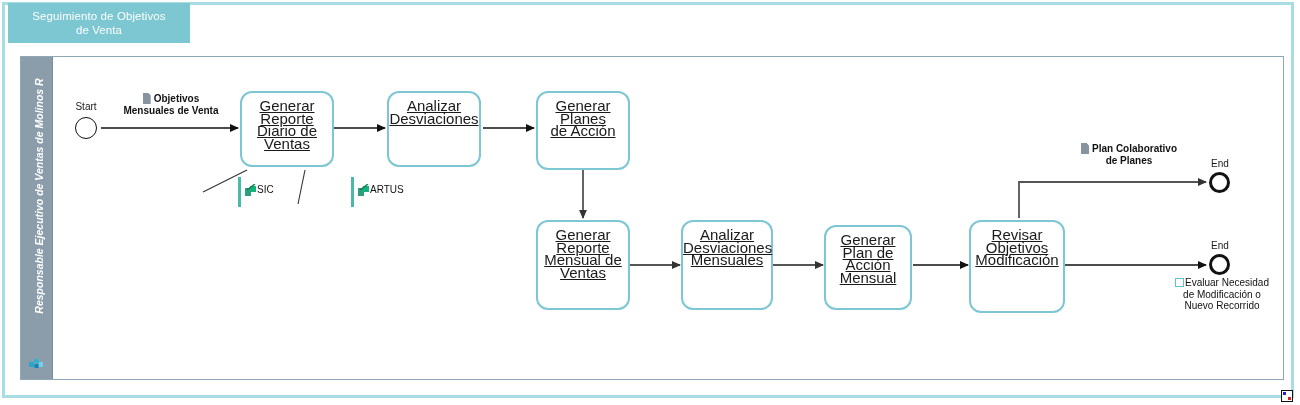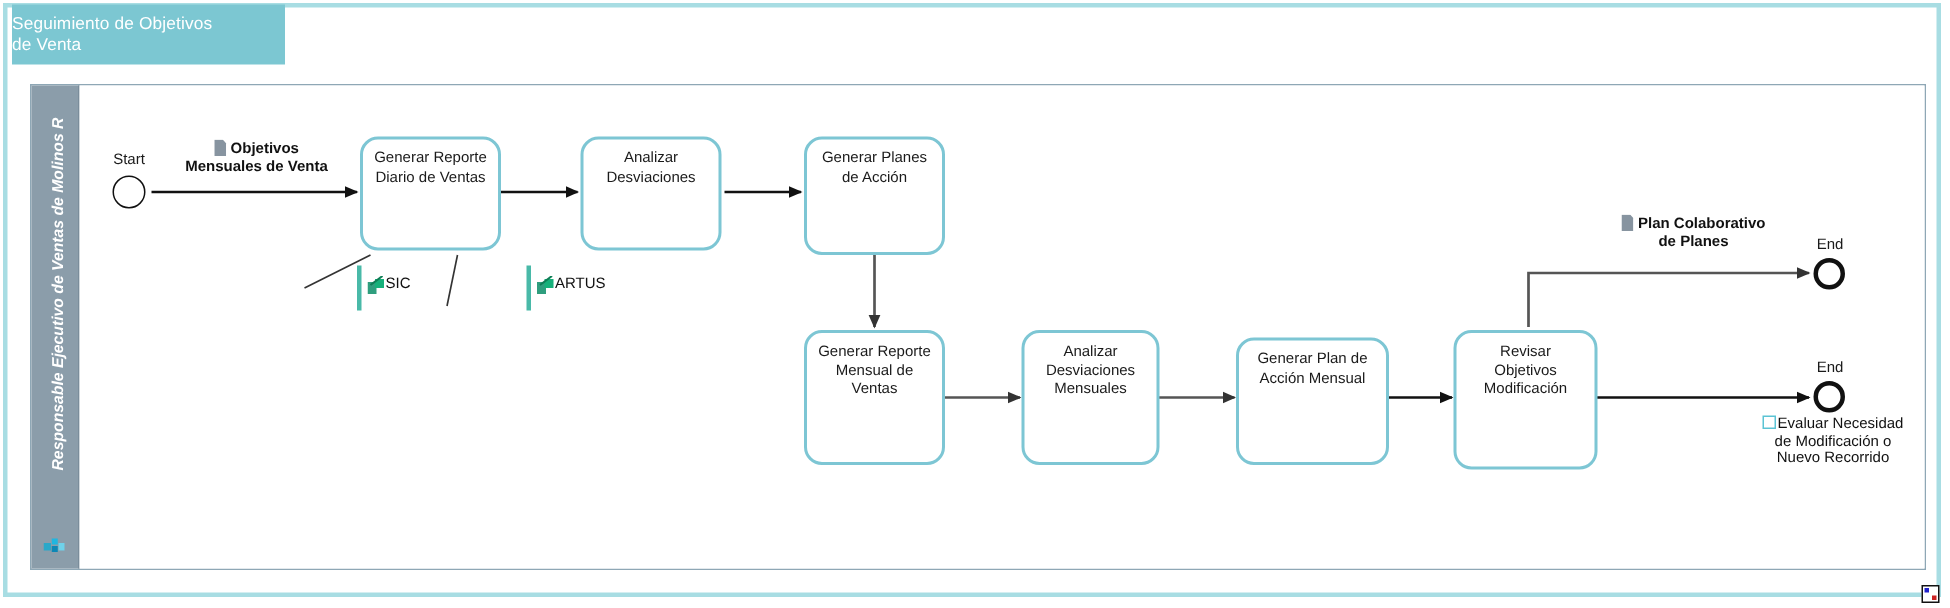--- a/index.html
+++ b/index.html
@@ -32,20 +32,21 @@
   .title-tab {
     position: absolute;
     left: 8px;
     top: 3px;
     width: 182px;
     height: 40px;
     background: #7cc7d2;
     color: #ffffff;
     font-size: 11.5px;
     line-height: 14px;
+    text-align: center;
     padding-top: 6px;
     box-sizing: border-box;
     letter-spacing: .1px;
   }
   
   .pool {
     position: absolute;
     left: 20px;
     top: 56px;
     width: 1264px;
@@ -94,25 +95,26 @@
   }
 
   
   .task {
     position: absolute;
     border: 2.5px solid #7dc6d4;
     border-radius: 12px;
     background: #ffffff;
     box-sizing: border-box;
     color: #1a1a1a;
-    font-size: 10px;
+    font-size: 15px;
     line-height: 12.5px;
     text-align: center;
     padding-top: 7px;
     z-index: 6;
+    text-decoration: underline;
   }
 
   
   .event {
     position: absolute;
     border-radius: 50%;
     box-sizing: border-box;
     background: #ffffff;
     z-index: 6;
   }
@@ -314,21 +316,21 @@
     <div>Mensual de</div>
     <div>Ventas</div>
   </div>
 
   <div class="task" style="left:681px; top:220px; width:92px; height:90px;">
     <div>Analizar</div>
     <div>Desviaciones</div>
     <div>Mensuales</div>
   </div>
 
-  <div class="task" style="left:824px; top:225px; width:102px; height:85px;">
+  <div class="task" style="left:824px; top:225px; width:88px; height:85px;">
     <div>Generar Plan de</div>
     <div>Acción Mensual</div>
   </div>
 
   <div class="task" style="left:969px; top:220px; width:96px; height:93px;">
     <div>Revisar</div>
     <div>Objetivos</div>
     <div>Modificación</div>
   </div>
 

